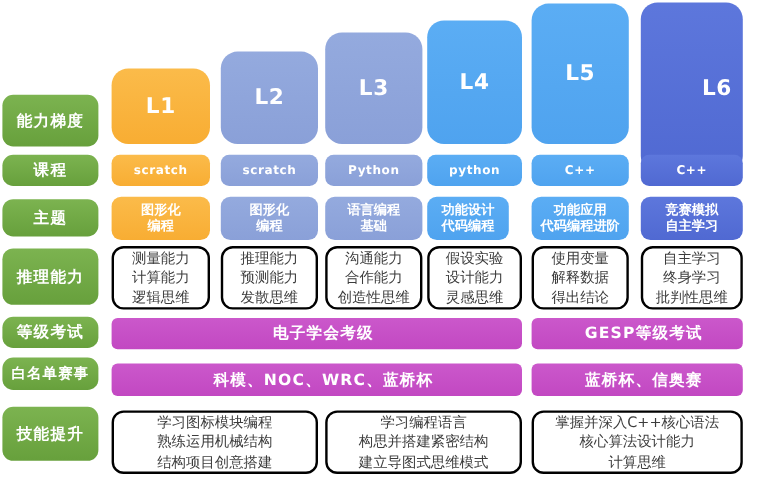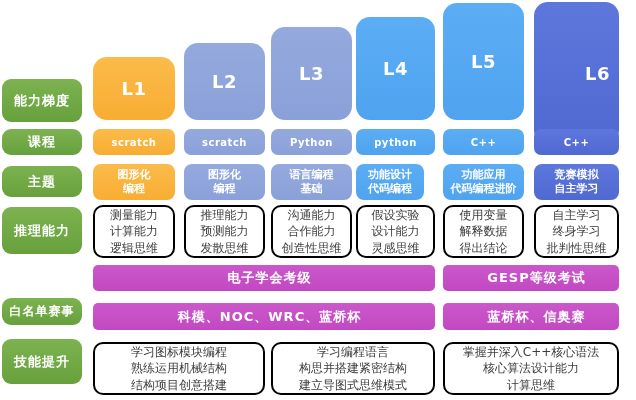--- a/index.html
+++ b/index.html
@@ -70,20 +70,23 @@
       <span>能力梯度</span>
     </div>
   <div class="abs side" style="left:2px;top:129px;width:80px;height:26px;">
       <span>课程</span>
     </div>
   <div class="abs side" style="left:2px;top:166px;width:80px;height:31px;">
       <span>主题</span>
     </div>
   <div class="abs side" style="left:2px;top:207px;width:80px;height:47px;">
       <span>推理能力</span>
+    </div>
+  <div class="abs side" style="left:2px;top:264px;width:80px;height:26px;">
+      <span>等级考试</span>
     </div>
   <div class="abs side" style="left:2px;top:298px;width:80px;height:27px;font-size:12px;">
       <span>白名单赛事</span>
     </div>
   <div class="abs side" style="left:2px;top:339px;width:80px;height:45px;">
       <span>技能提升</span>
     </div>
 
   <div class="abs pill c-orange" style="left:93px;top:129px;width:82px;height:26px;">
       <span>scratch</span>

